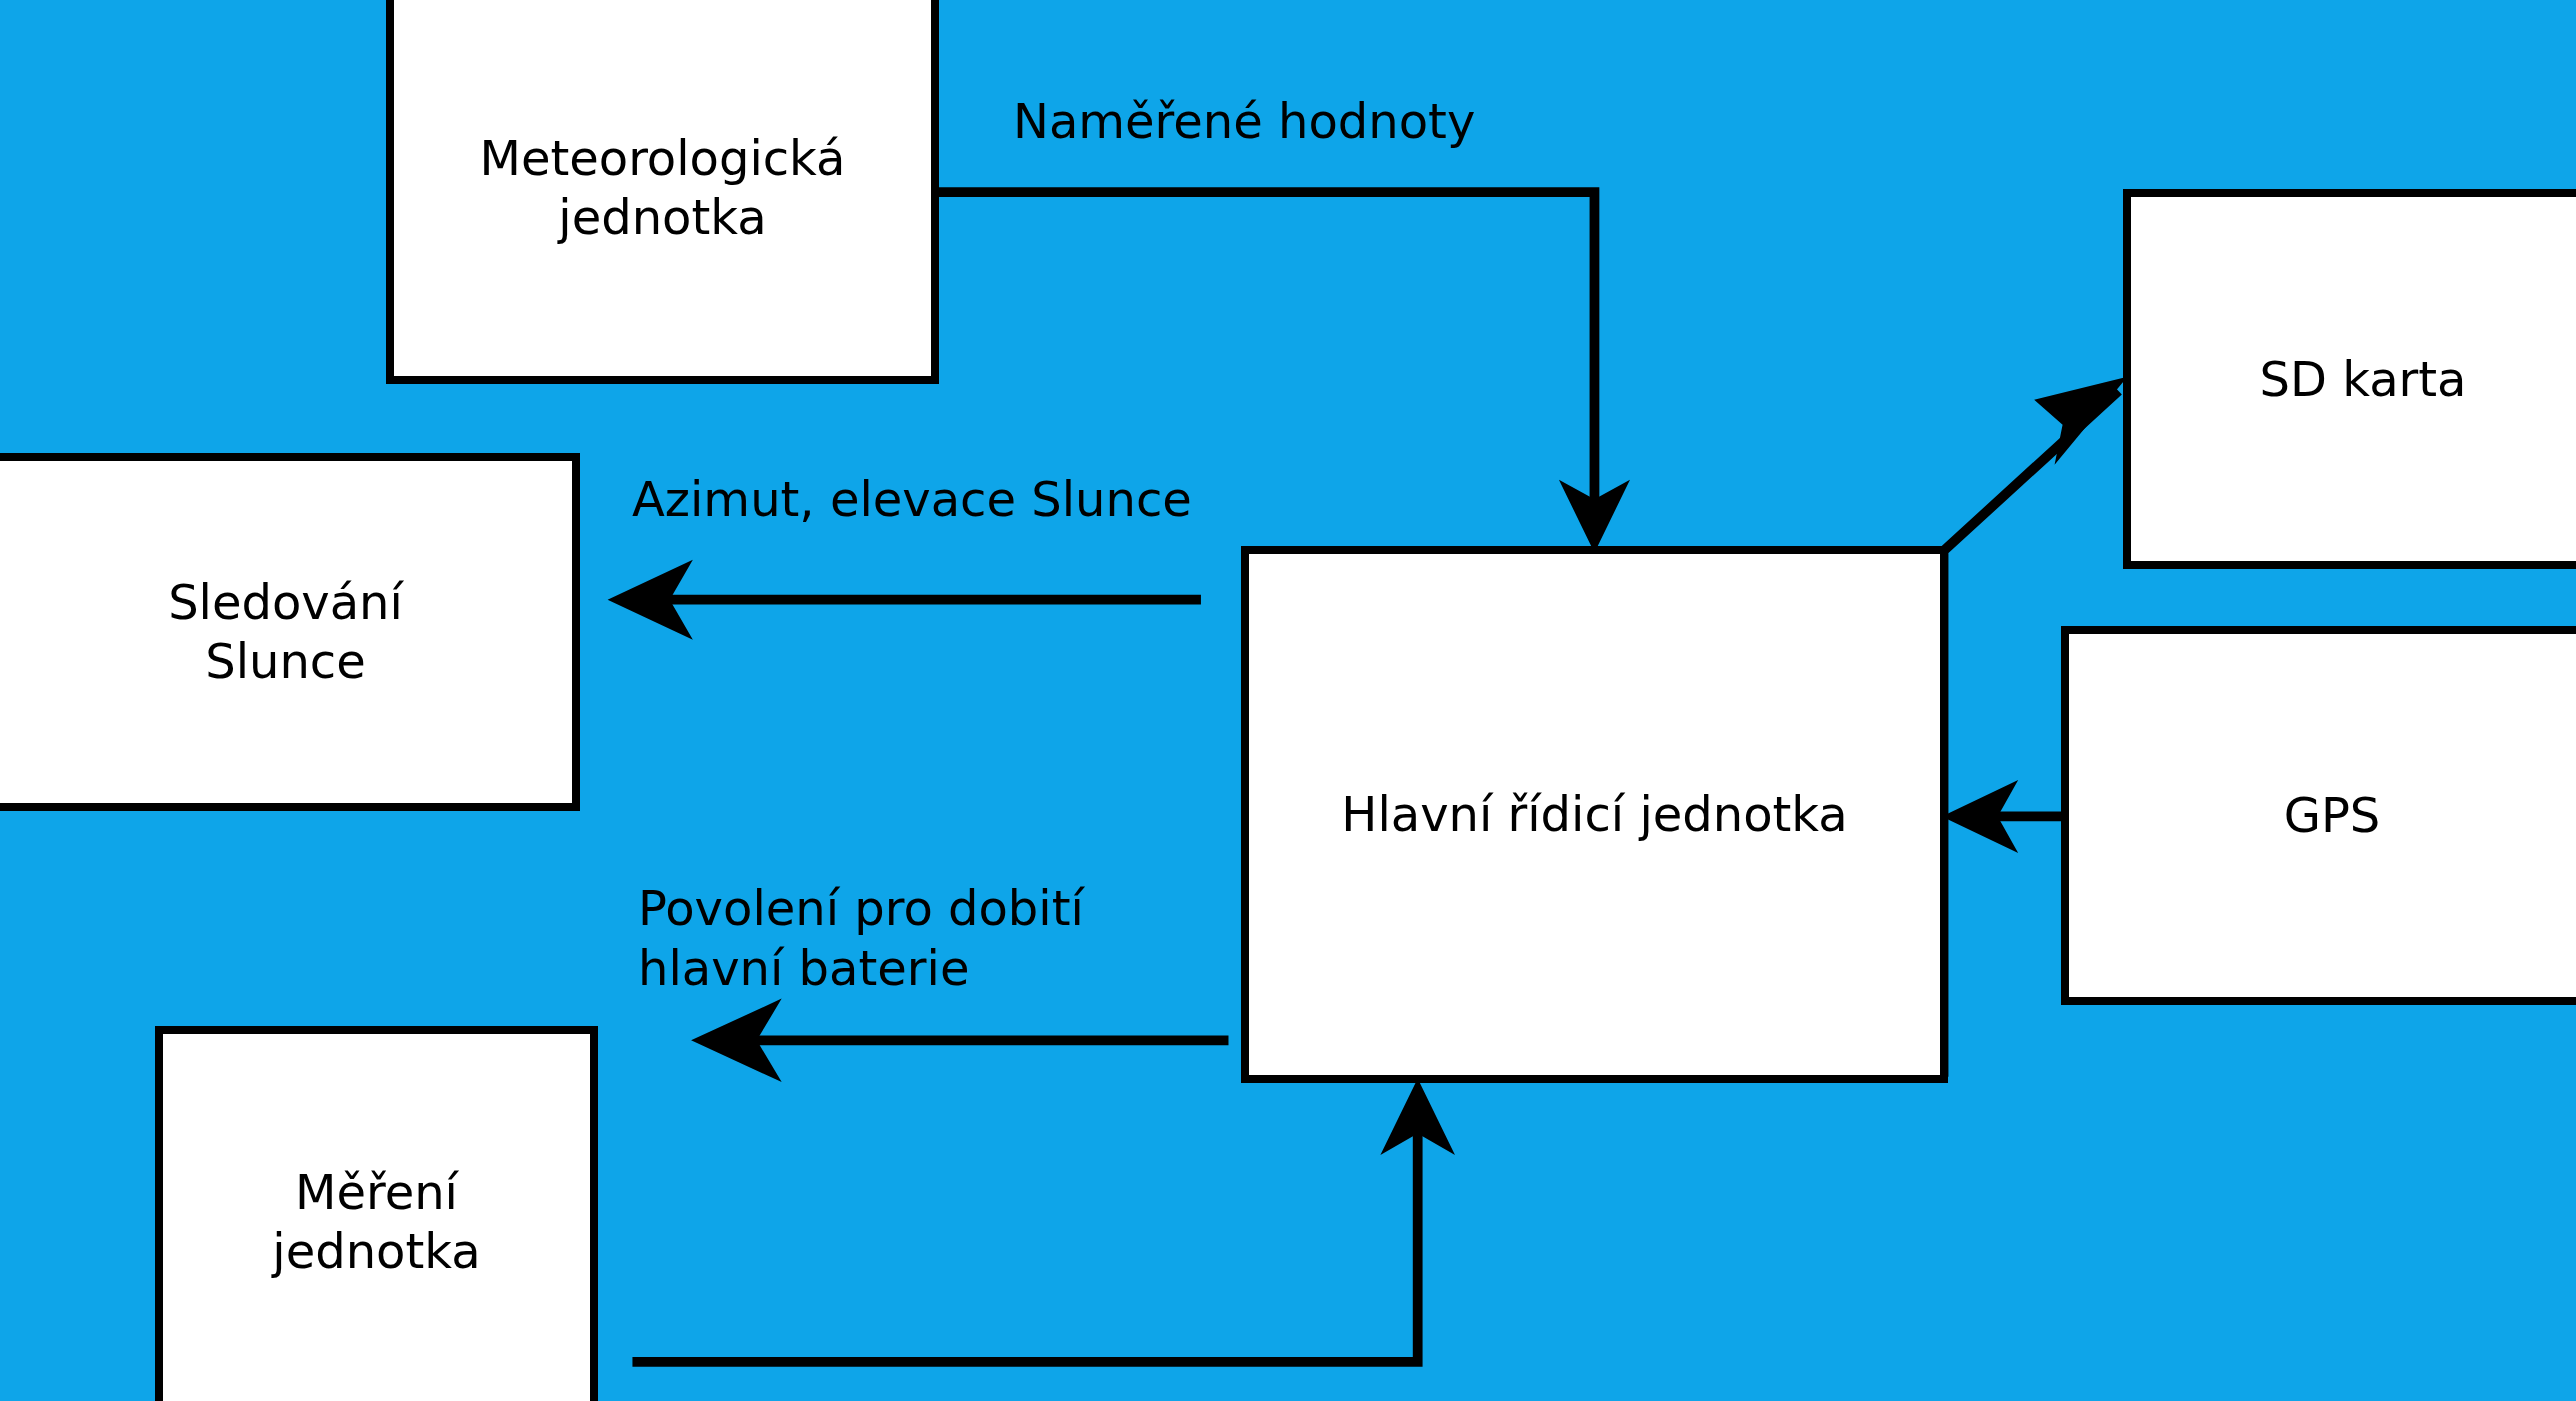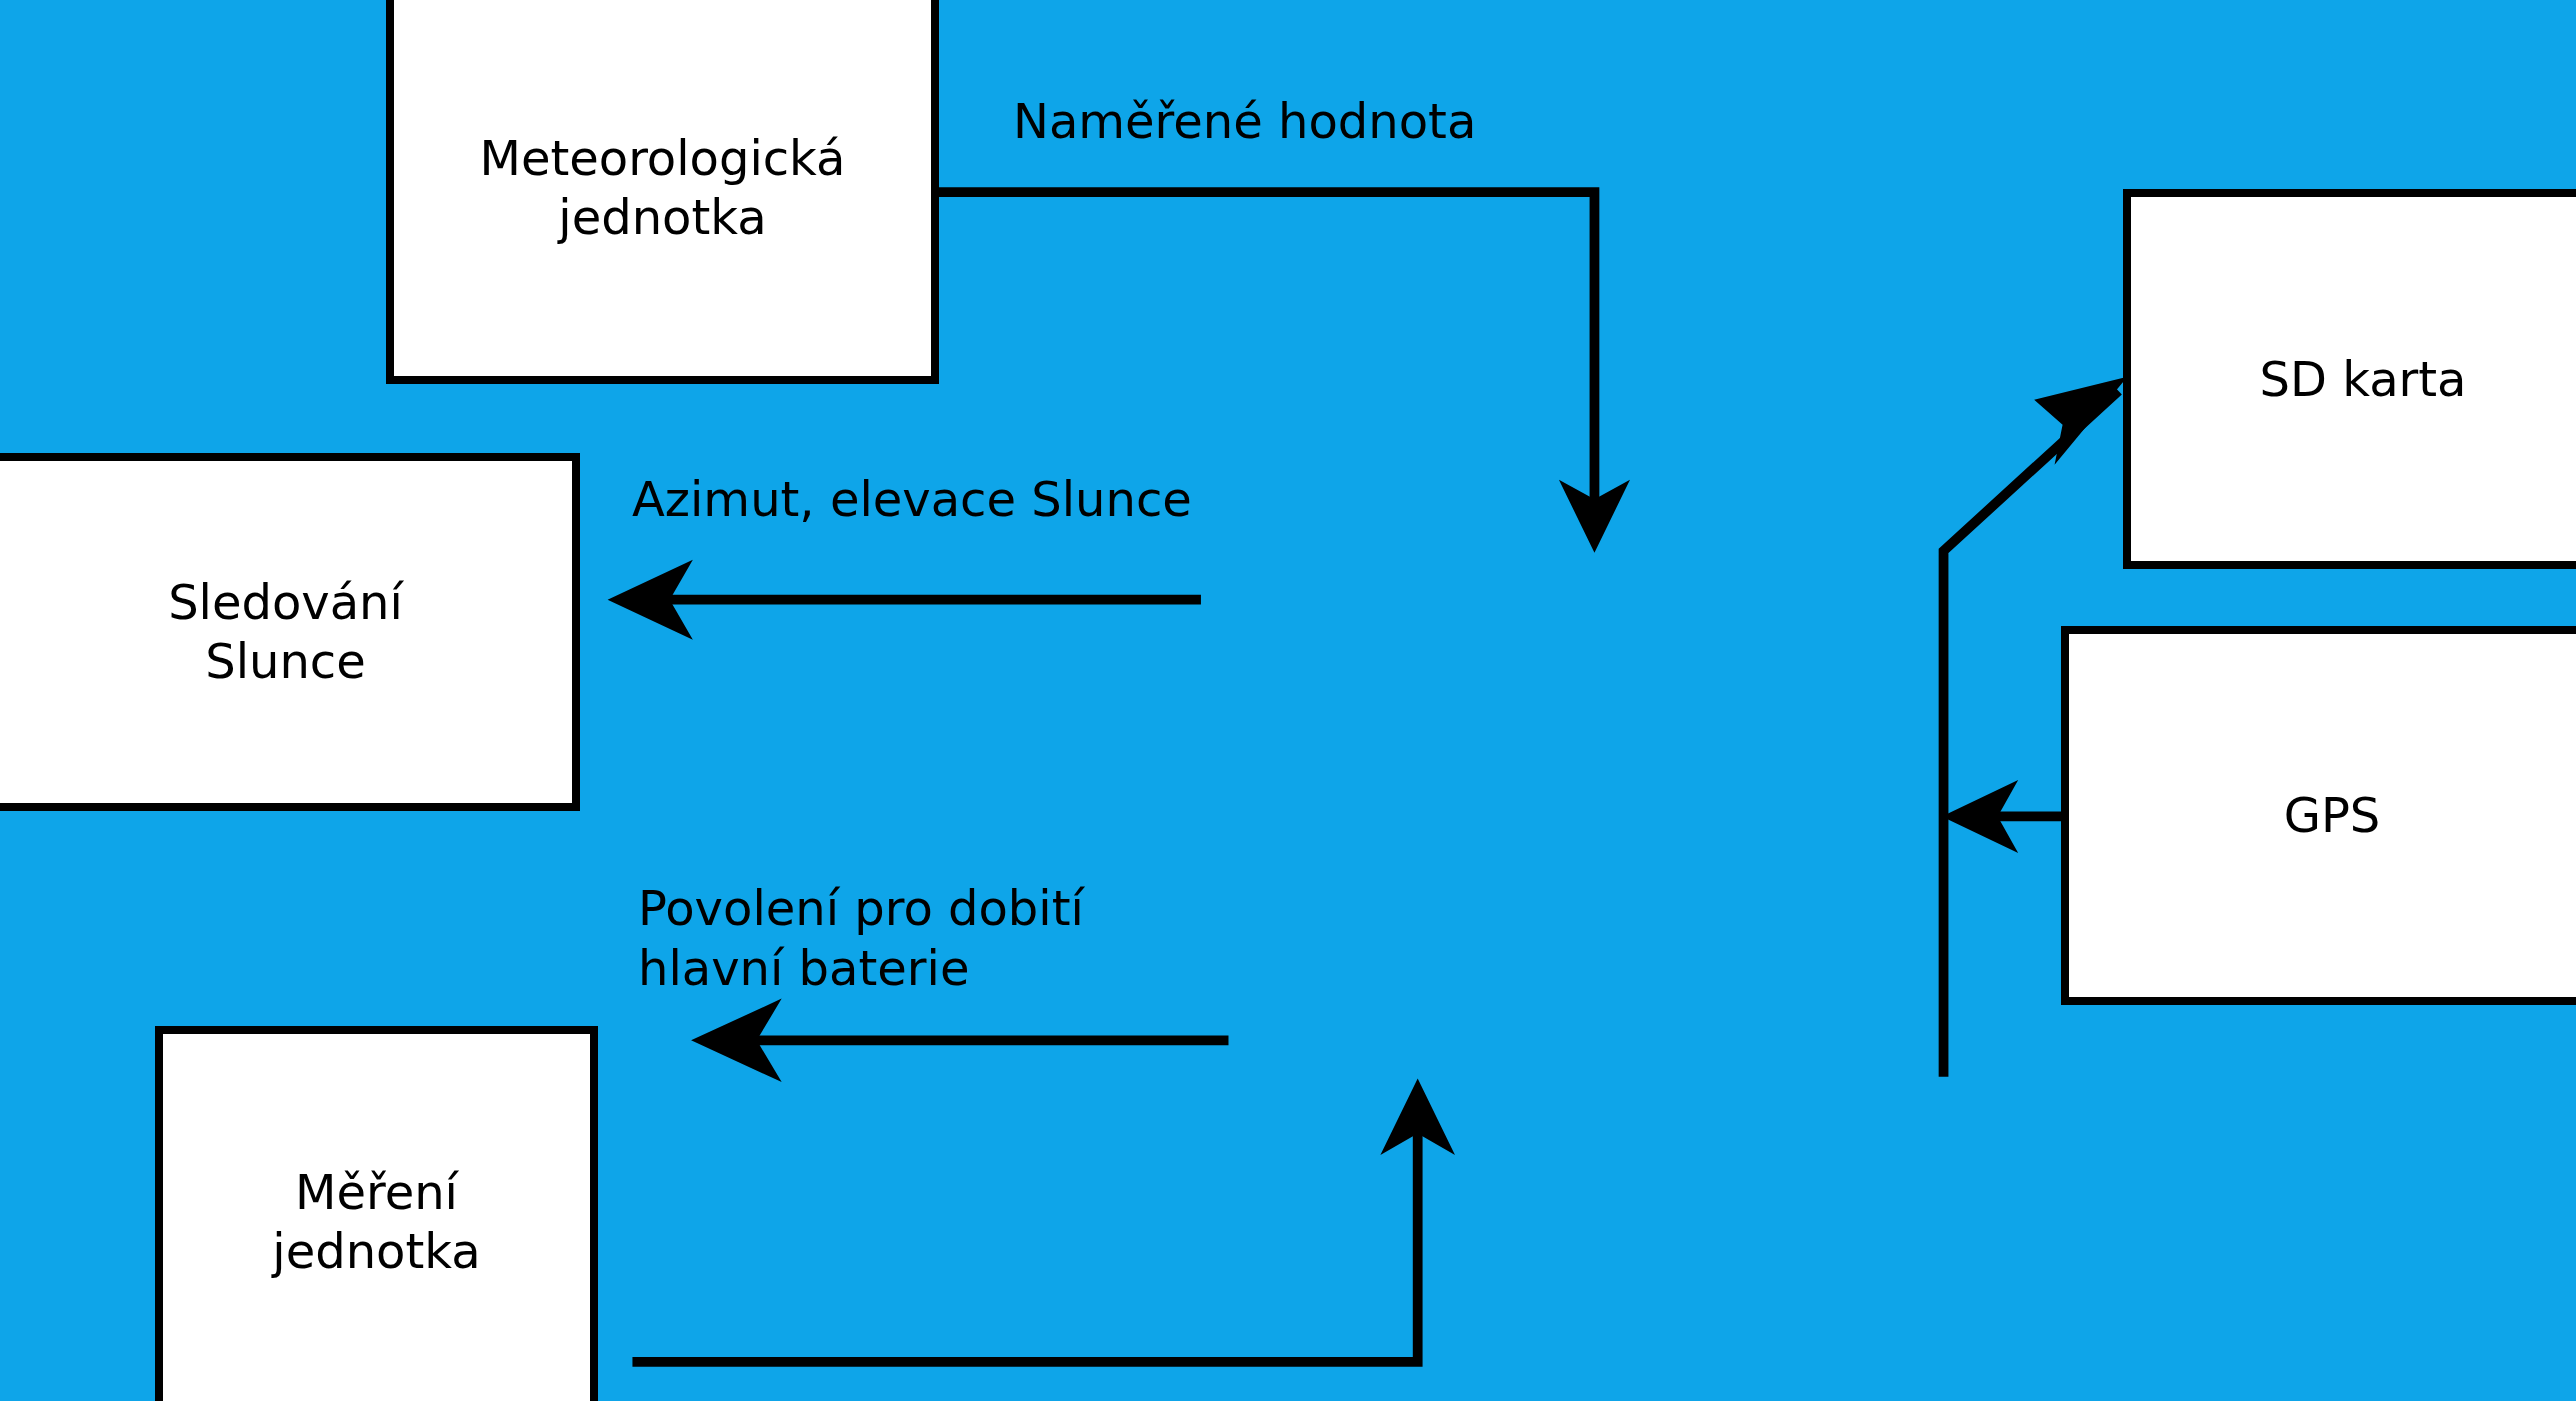--- a/index.html
+++ b/index.html
@@ -104,40 +104,43 @@
       <path d="M 712 1533 L 1596 1533 L 1596 1260" fill="none" stroke="#000000" stroke-width="11"></path>
       <polygon points="1596,1214 1554,1300 1596,1276 1638,1300" fill="#000000"></polygon>
     </g>
   </svg>
 
   <div class="node" id="node-meteo">
     <span class="label">Meteorologická
 jednotka</span>
   </div>
 
+  <div class="node" id="node-main">
+    <span class="label">Hlavní řídicí jednotka</span>
+  </div>
 
   <div class="node" id="node-sd">
     <span class="label">SD karta</span>
   </div>
 
   <div class="node" id="node-gps">
     <span class="label">GPS</span>
   </div>
 
   <div class="node" id="node-tracking">
     <span class="label">Sledování
 Slunce</span>
   </div>
 
   <div class="node" id="node-energy">
     <span class="label">Měření
 jednotka</span>
   </div>
 
-  <div class="edge-label" id="label-measured-values">Naměřené hodnota</div>
+  <div class="edge-label" id="label-measured-values">Naměřené hodnoty</div>
 
   <div class="edge-label" id="label-charge-permit">Povolení pro dobití
 hlavní baterie</div>
 
   <div class="edge-label" id="label-azimuth">Azimut, elevace Slunce</div>
 
 
 </div>
 
 

